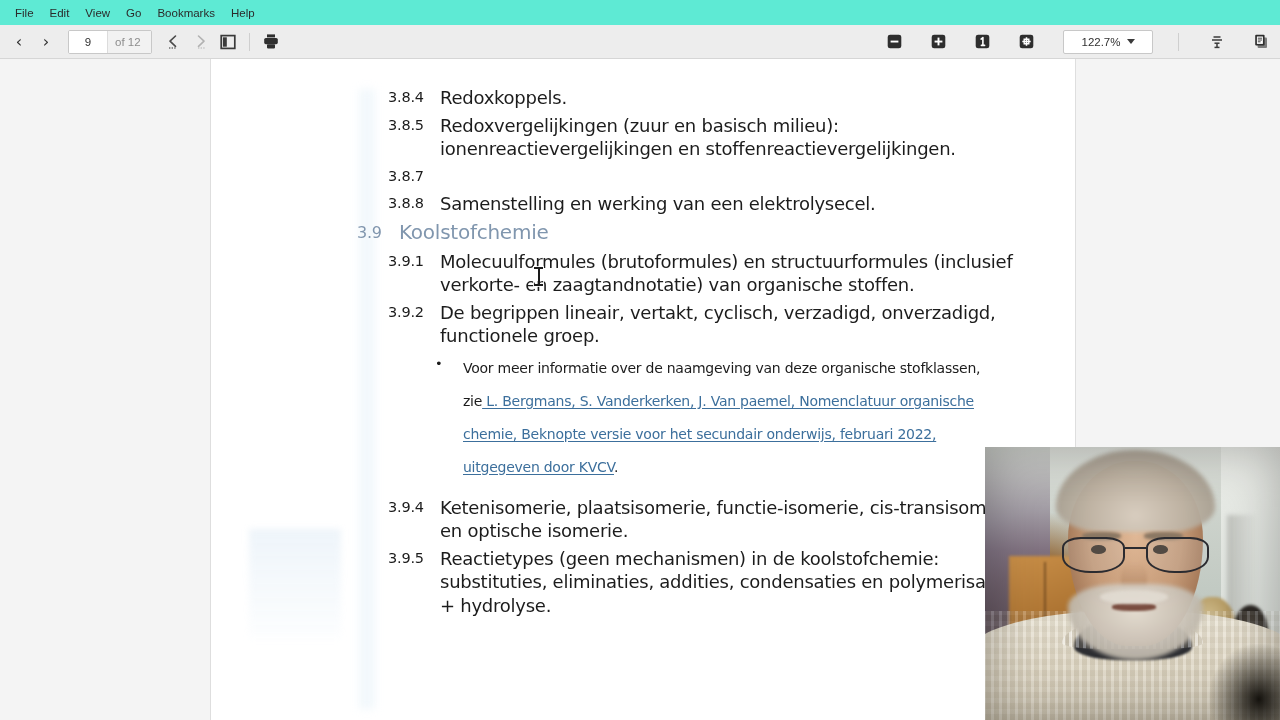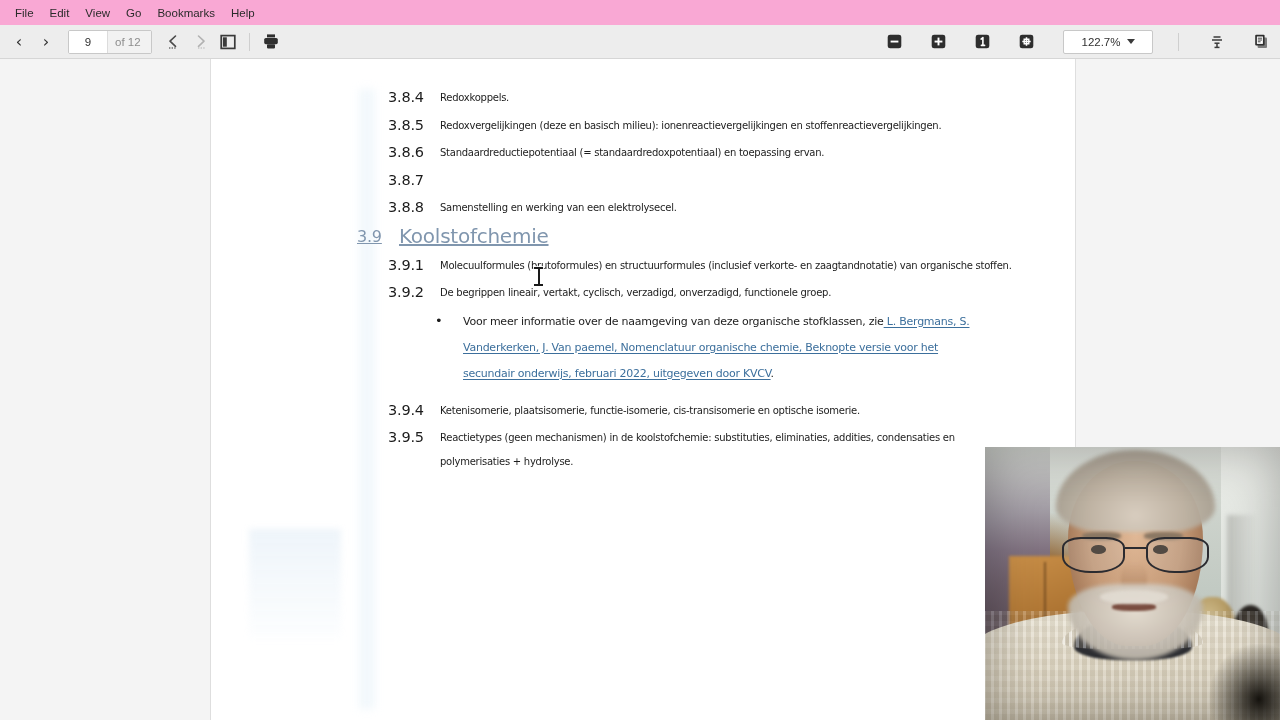--- a/index.html
+++ b/index.html
@@ -17,21 +17,21 @@
     height: 720px;
     overflow: hidden;
   }
 
   
   .menubar {
     position: absolute;
     top: 0; left: 0;
     width: 1280px;
     height: 25px;
-    background: #f9a8d4;
+    background: #5eead4;
     display: flex;
     align-items: center;
     padding-left: 7px;
     box-sizing: border-box;
   }
   .menu-item {
     font-size: 11.5px;
     color: #2b2b2b;
     padding: 2px 8px;
     line-height: 14px;
@@ -199,54 +199,53 @@
   .num {
     width: 52px;
     flex: 0 0 52px;
     text-align: left;
     font-size: 14.5px;
     line-height: 23.5px;
     letter-spacing: -0.2px;
   }
   .txt {
     flex: 1;
-    font-size: 10px;
+    font-size: 18px;
     line-height: 23.5px;
     letter-spacing: -0.25px;
     max-width: 580px;
   }
   .lvl3 { margin-left: 177px; }
   .lvl2 { margin-left: 146px; }
 
   .sec-head {
     color: #8096ae;
     font-size: 16px;
     line-height: 25px;
     letter-spacing: -0.2px;
     margin-bottom: 5px;
-    text-decoration: underline;
   }
   .sec-head .num { width: 42px; flex: 0 0 42px; font-size: 16px; line-height: 25px; }
   .sec-head .txt { font-size: 20px; line-height: 25px; }
 
   .bullet-row {
     display: flex;
     margin-left: 224px;
     margin-top: 2px;
   }
   .bullet {
     flex: 0 0 28px;
     font-size: 13px;
     line-height: 23.5px;
     color: #1c1c1c;
   }
   .bullet-txt {
     flex: 1;
-    font-size: 11px;
-    line-height: 26px;
+    font-size: 14px;
+    line-height: 33px;
     letter-spacing: -0.25px;
     max-width: 520px;
   }
   .lnk {
     color: #3c6f9c;
     text-decoration: underline;
     text-underline-offset: 2px;
     cursor: pointer;
   }
   .gap { height: 12px; }
@@ -562,25 +561,21 @@
       <div class="wm2"></div>
 
       <div class="doc">
 
         <div class="row lvl3">
           <div class="num">3.8.4</div>
           <div class="txt">Redoxkoppels.</div>
         </div>
         <div class="row lvl3">
           <div class="num">3.8.5</div>
-          <div class="txt">Redoxvergelijkingen (deze en basisch milieu): ionenreactievergelijkingen en stoffenreactievergelijkingen.</div>
-        </div>
-        <div class="row lvl3">
-          <div class="num">3.8.6</div>
-          <div class="txt">Standaardreductiepotentiaal (= standaardredoxpotentiaal) en toepassing ervan.</div>
+          <div class="txt">Redoxvergelijkingen (zuur en basisch milieu): ionenreactievergelijkingen en stoffenreactievergelijkingen.</div>
         </div>
         <div class="row lvl3">
           <div class="num">3.8.7</div>
         </div>
         <div class="row lvl3">
           <div class="num">3.8.8</div>
           <div class="txt">Samenstelling en werking van een elektrolysecel.</div>
         </div>
 
         <div class="row sec-head lvl2">

